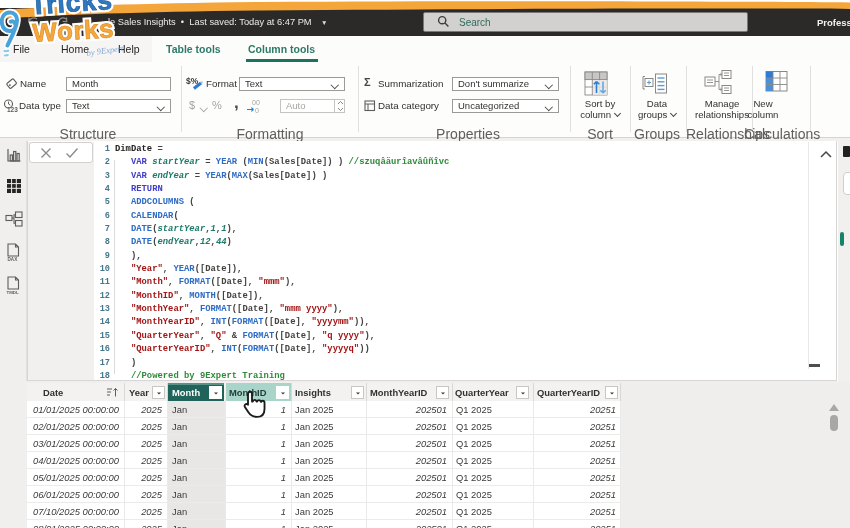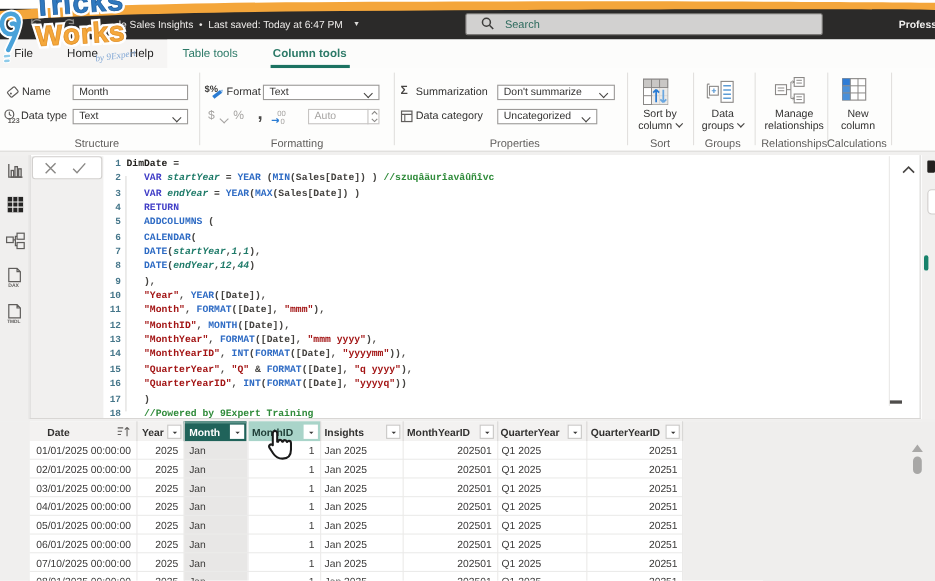--- a/index.html
+++ b/index.html
@@ -18,21 +18,21 @@
   #menurow{left:0;top:36px;width:850px;height:26px;background:#f6f5f4;}
   #tabzone{left:152px;top:36px;width:698px;height:26px;background:#fcfcfb;}
   .mitem{top:43px;font-size:10.5px;color:#252423;}
   .gtab{top:43px;font-size:10.5px;color:#2d7a68;font-weight:bold;}
   #cunder{left:246px;top:58.5px;width:72px;height:3px;background:#1b7261;}
   
   #ribbon{left:0;top:62px;width:850px;height:75px;background:#fdfdfc;}
   #ribline{left:0;top:137px;width:850px;height:1px;background:#d6d4d2;}
   #ribgap{left:0;top:138px;width:850px;height:3px;background:#f1f0ef;}
   .rdiv{top:66px;width:1px;height:66px;background:#e2e0de;}
-  .rlabel{top:126px;font-size:10px;color:#605e5c;text-align:center;}
+  .rlabel{top:126px;font-size:14px;color:#605e5c;text-align:center;}
   .rtext{font-size:9.8px;color:#323130;white-space:nowrap;}
   .rinput{background:#fff;border:1px solid #9c9a98;box-sizing:border-box;height:14px;
           font-size:9.5px;color:#323130;line-height:12px;padding-left:5px;white-space:nowrap;}
   .bigbtn{font-size:9.6px;color:#323130;text-align:center;line-height:11px;}
   .chev{position:absolute;right:7px;top:3.5px;width:4.5px;height:4.5px;
         border-right:1.2px solid #484644;border-bottom:1.2px solid #484644;transform:rotate(45deg);}
   .chev2{display:inline-block;width:4px;height:4px;margin-left:1px;margin-bottom:2px;
         border-right:1.2px solid #484644;border-bottom:1.2px solid #484644;transform:rotate(45deg);}
   .chevg{position:absolute;width:4.5px;height:4.5px;
         border-right:1.2px solid #a6a4a2;border-bottom:1.2px solid #a6a4a2;transform:rotate(45deg);}
@@ -59,21 +59,21 @@
   .thdd{top:386px;width:13px;height:13px;background:#fff;border:1px solid #c8c7c5;box-sizing:border-box;}
   .thdd:after{content:"";position:absolute;left:50%;top:50%;transform:translate(-50%,-28%);
         border:2.9px solid transparent;border-top-color:#3a3938;border-bottom:none;}
   .hb{top:383px;width:1px;height:18px;background:#d9d8d6;}
   .cb{top:401px;width:1px;height:127px;background:#ebeae9;}
   #monthhdr{left:167px;top:383px;width:57px;height:18px;background:#20635a;border-top:2px solid #5a9288;box-sizing:border-box;}
   #monthidhdr{left:226px;top:383px;width:65px;height:18px;background:#a9d4c9;}
   #monthcol{left:167px;top:401px;width:58px;height:127px;background:#e8e7e6;}
   .row{left:27px;width:594px;height:17px;border-bottom:1px solid #ebebea;box-sizing:border-box;}
   .cell{position:absolute;top:3px;font-size:9.4px;color:#3b3a39;white-space:nowrap;}
-  .it{}
+  .it{font-style:italic;}
   #tr-right{left:621px;top:383px;width:229px;height:145px;background:#efeeed;}
   #tgutter{left:0;top:383px;width:27px;height:145px;background:#f0efee;}
 </style>
 </head>
 <body>
 <div class="abs" id="titlebar"></div>
 <div class="abs" id="titletext">le Sales Insights&nbsp;&nbsp;•&nbsp;&nbsp;Last saved: Today at 6:47 PM</div>
 <div class="abs" id="titlecaret">▼</div>
 <div class="abs" id="searchbox"></div>
 <svg class="abs" style="left:437px;top:15px" width="13" height="13" viewBox="0 0 13 13">
@@ -81,21 +81,21 @@
   <line x1="8" y1="8" x2="11.4" y2="11.4" stroke="#3e3d3c" stroke-width="1.4"></line>
 </svg>
 <div class="abs" id="searchtxt">Search</div>
 <div class="abs" id="profname">Professor</div>
 
 <div class="abs" id="menurow"></div>
 <div class="abs" id="tabzone"></div>
 <div class="abs mitem" style="left:13px">File</div>
 <div class="abs mitem" style="left:61px">Home</div>
 <div class="abs mitem" style="left:118px">Help</div>
-<div class="abs gtab" style="left:166px;font-weight:400">Table tools</div>
+<div class="abs gtab" style="left:166px;font-weight:700">Table tools</div>
 <div class="abs gtab" style="left:248px">Column tools</div>
 <div class="abs" id="cunder"></div>
 
 <div class="abs" id="ribbon"></div>
 <div class="abs" id="ribline"></div>
 <div class="abs" id="ribgap"></div>
 
 <div class="abs rdiv" style="left:181px"></div>
 <div class="abs rdiv" style="left:358px"></div>
 <div class="abs rdiv" style="left:570px"></div>
@@ -155,21 +155,21 @@
 
 <div class="abs" style="left:364px;top:76px;font-size:11px;color:#484644;font-weight:bold">Σ</div>
 <div class="abs rtext" style="left:378px;top:78px">Summarization</div>
 <div class="abs rinput" style="left:452px;top:77px;width:107px">Don't summarize<i class="chev"></i></div>
 <svg class="abs" style="left:364px;top:100px" width="12" height="12" viewBox="0 0 12 12">
  <rect x="1" y="1" width="9.5" height="9.5" fill="none" stroke="#605e5c" stroke-width="1.1"></rect>
  <line x1="1" y1="4" x2="10.5" y2="4" stroke="#605e5c" stroke-width="1"></line>
  <line x1="4" y1="4" x2="4" y2="10.5" stroke="#605e5c" stroke-width="1"></line>
 </svg>
 <div class="abs rtext" style="left:378px;top:100px">Data category</div>
-<div class="abs rinput" style="left:452px;top:99px;width:91px">Uncategorized<i class="chev"></i></div>
+<div class="abs rinput" style="left:452px;top:99px;width:107px">Uncategorized<i class="chev"></i></div>
 
 <svg class="abs" style="left:584px;top:71px" width="30" height="26" viewBox="0 0 30 26">
  <g stroke="#8a8886" stroke-width="0.9" fill="#fff">
   <rect x="1" y="1" width="22" height="23"></rect>
  </g>
  <rect x="1" y="1" width="22" height="7.6" fill="#c9c7c5" stroke="#8a8886" stroke-width="0.9"></rect>
  <g stroke="#8a8886" stroke-width="0.9" fill="none">
   <line x1="8.3" y1="1" x2="8.3" y2="24"></line>
       <line x1="15.6" y1="1" x2="15.6" y2="24"></line>
   <line x1="1" y1="16" x2="23" y2="16"></line>
@@ -219,21 +219,21 @@
  <rect x="1" y="1.5" width="7" height="6.5" fill="#2e7cd6"></rect>
  <rect x="1" y="8" width="7" height="6.5" fill="#4a90d9"></rect>
  <rect x="1" y="14.5" width="7" height="6.5" fill="#4a90d9"></rect>
  <g stroke="#8a8886" stroke-width="0.9" fill="none">
   <line x1="1" y1="8" x2="22" y2="8"></line>
       <line x1="1" y1="14.5" x2="22" y2="14.5"></line>
   <line x1="8" y1="1.5" x2="8" y2="21"></line>
       <line x1="15" y1="1.5" x2="15" y2="21"></line>
  </g>
 </svg>
-<div class="abs bigbtn" style="left:750px;top:98px;width:60px">New<br>column</div>
+<div class="abs bigbtn" style="left:733px;top:98px;width:60px">New<br>column</div>
 <div class="abs" id="sidebar"></div>
 <svg class="abs" style="left:6px;top:147px" width="16" height="16" viewBox="0 0 16 16">
  <g stroke="#5f5d5b" stroke-width="1.2" fill="none">
   <path d="M2 2 L2 14 L14.5 14"></path>
   <rect x="4.2" y="8" width="2.2" height="6"></rect>
   <rect x="7.6" y="4.5" width="2.2" height="9.5"></rect>
   <rect x="11" y="6.5" width="2.2" height="7.5"></rect>
  </g>
 </svg>
 <svg class="abs" style="left:6px;top:178px" width="16" height="16" viewBox="0 0 16 16">

